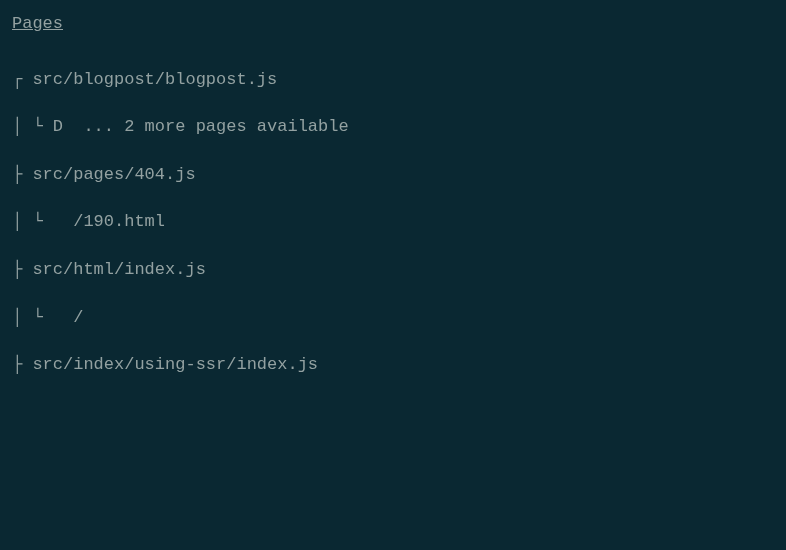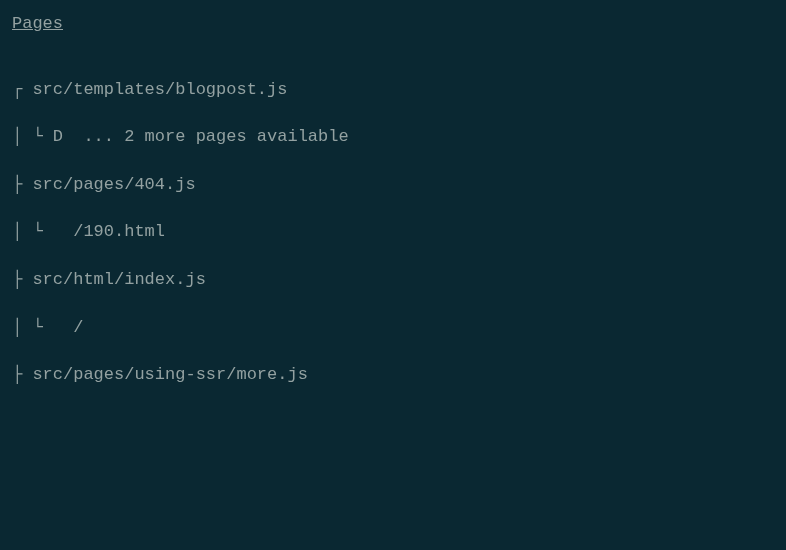--- a/index.html
+++ b/index.html
@@ -14,38 +14,38 @@
       font-size: 17px;
       line-height: 1.4;
       padding: 12px;
       width: 786px;
       height: 550px;
       overflow: hidden;
     }
     .title {
       text-decoration: underline;
       color: #93a1a1;
-      margin-bottom: 18px;
+      margin-bottom: 8px;
     }
     .tree {
       white-space: pre;
       margin-bottom: 32px;
     }
     .tree-line {
       display: block;
     }
   </style>
 </head>
 <body>
 
 <div class="title">Pages</div>
 
 <div class="tree">
-<span class="tree-line">┌ src/templates/blogpost.js</span>
+<span class="tree-line">┌ src/blogpost/blogpost.js</span>
 <span class="tree-line">│ └ D  ... 2 more pages available</span>
 <span class="tree-line">├ src/pages/404.js</span>
 <span class="tree-line">│ └   /190.html</span>
 <span class="tree-line">├ src/html/index.js</span>
 <span class="tree-line">│ └   /</span>
-<span class="tree-line">├ src/pages/using-ssr/more.js</span>
+<span class="tree-line">├ src/index/using-ssr/index.js</span>
 
 
 </div>
 
 </body></html>

